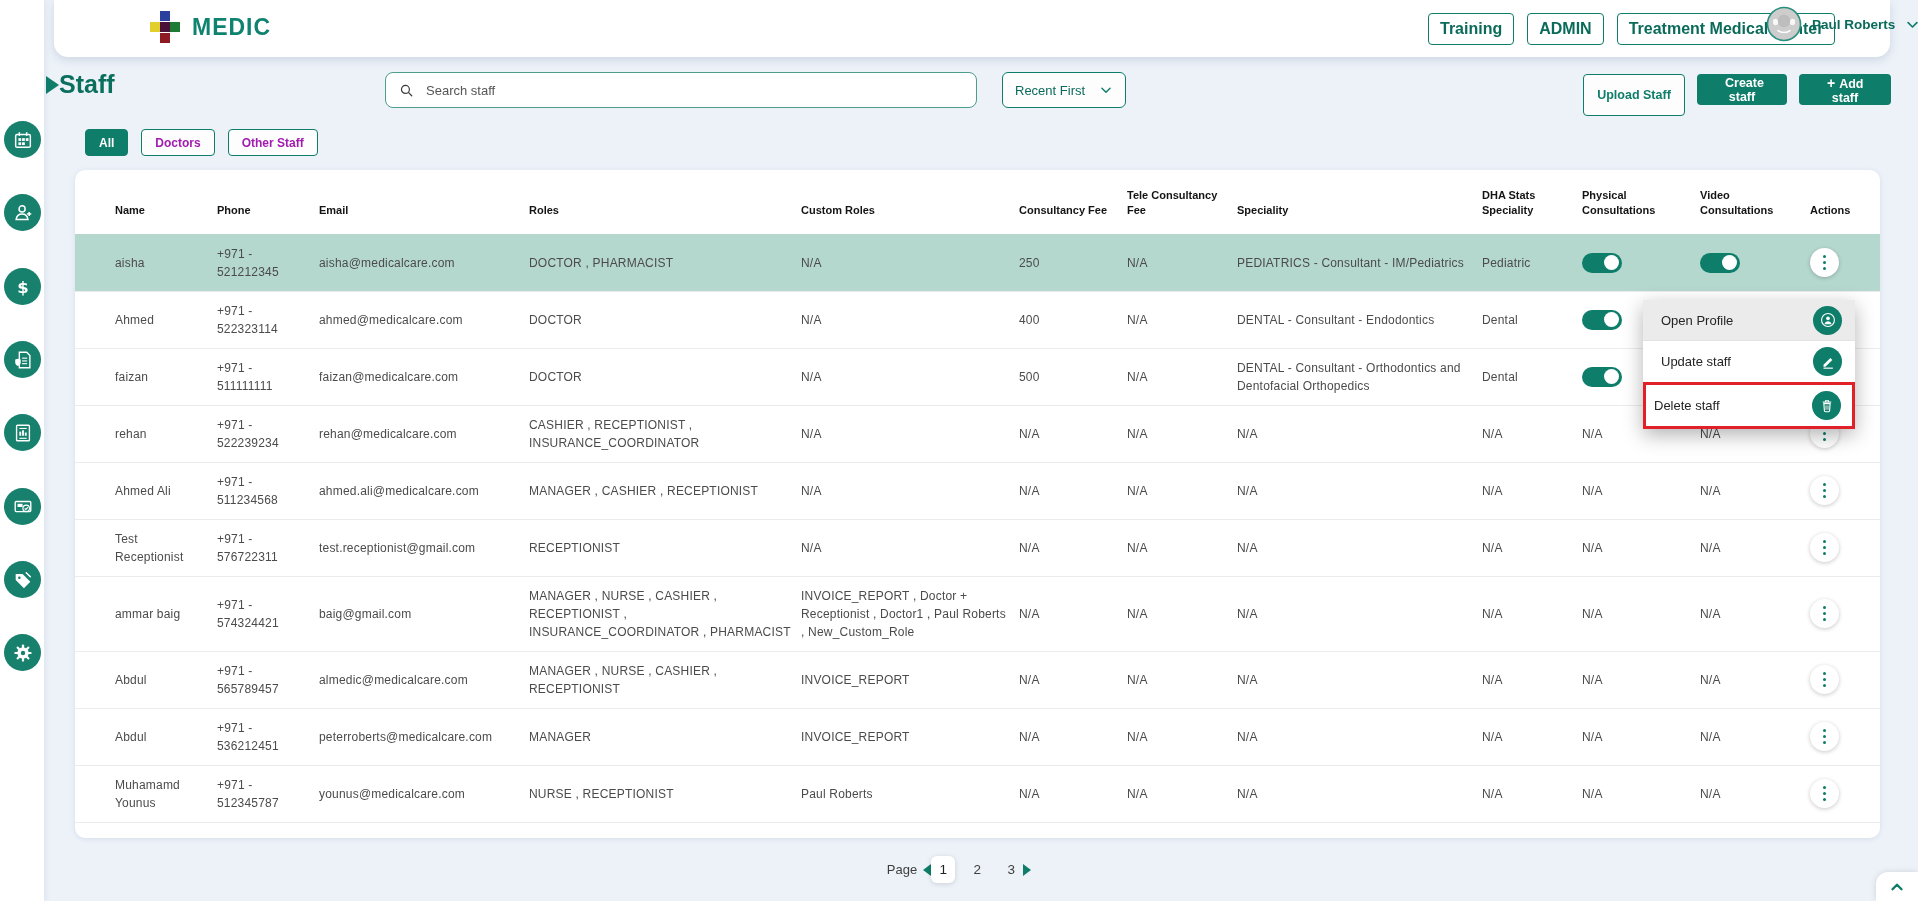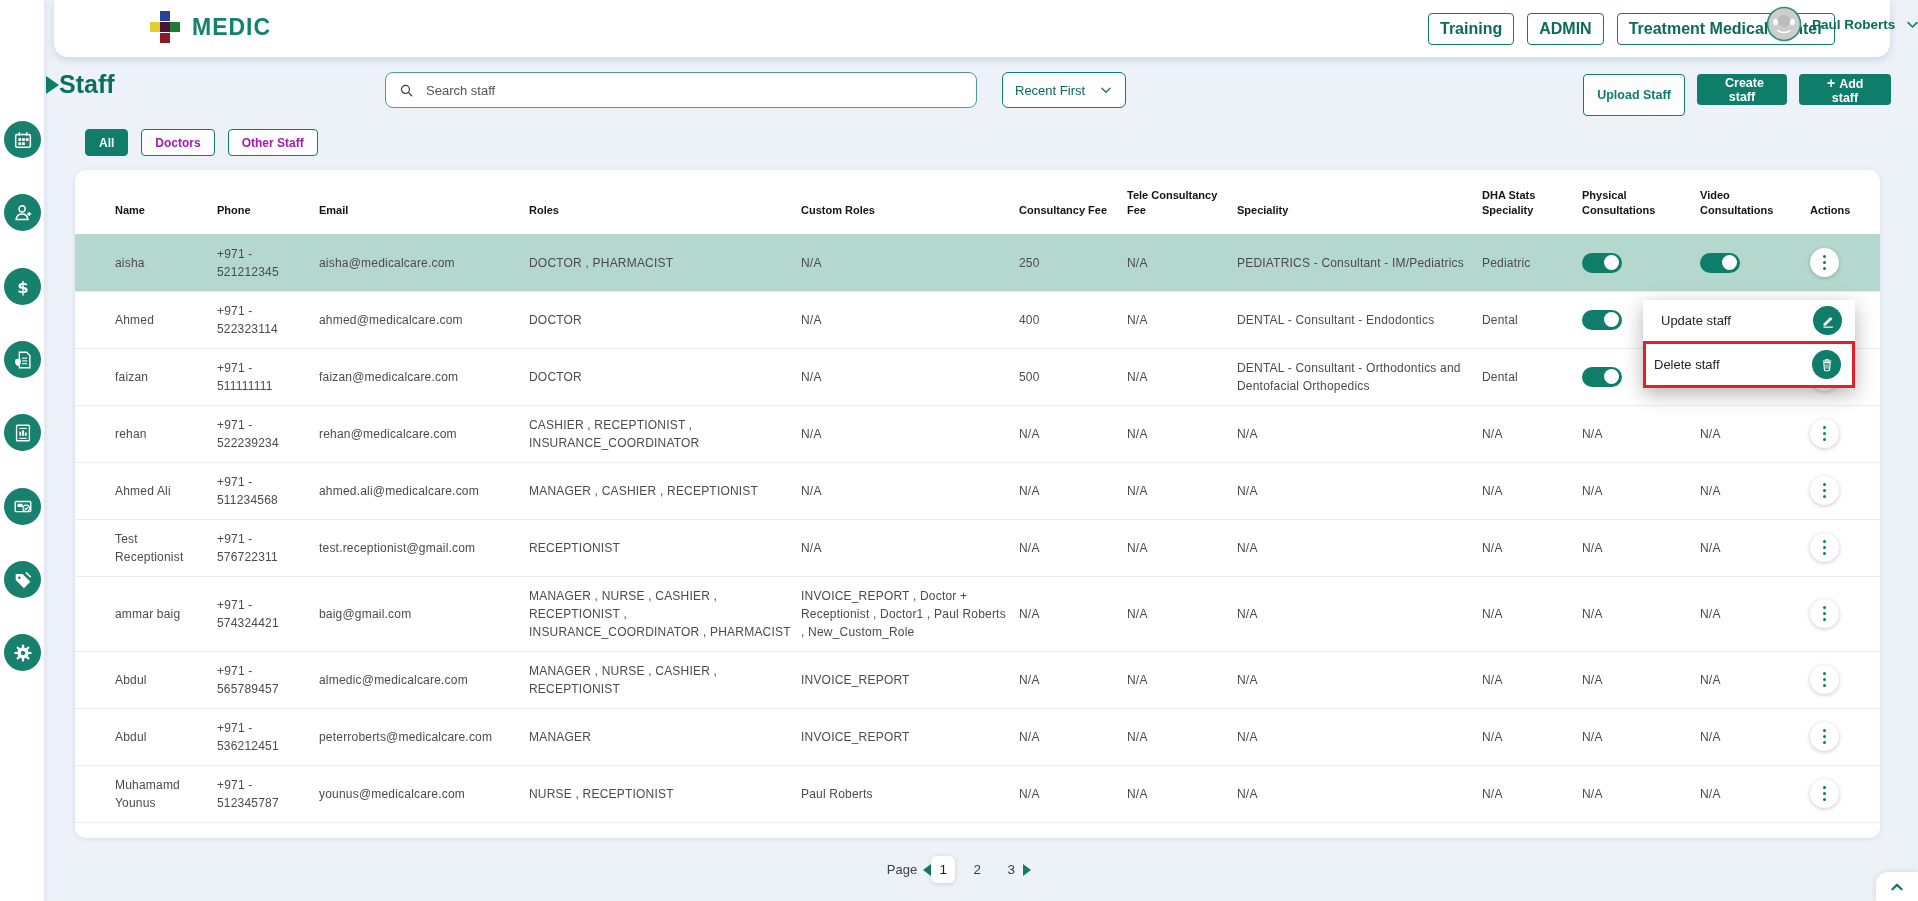--- a/index.html
+++ b/index.html
@@ -511,20 +511,30 @@
                 <i></i>
                 <i></i>
               </button>
             </td>
           </tr>
         </tbody>
     </table>
   </section>
 
   <div class="row-menu" id="row-menu">
+      <div class="menu-item shaded">
+        <span class="mi-label">Open Profile</span>
+        <span class="mi-icon">
+          <svg viewBox="0 0 24 24">
+            <circle cx="12" cy="12" r="8.6" fill="none" stroke="#fff" stroke-width="1.5"></circle>
+            <circle cx="12" cy="9.8" r="2.5" fill="#fff"></circle>
+            <path d="M7.3 17.6c.8-2.5 2.6-3.8 4.7-3.8s3.9 1.3 4.7 3.8z" fill="#fff"></path>
+          </svg>
+        </span>
+      </div>
       <div class="menu-item">
         <span class="mi-label">Update staff</span>
         <span class="mi-icon">
           <svg viewBox="0 0 24 24">
             <path d="M6 15.8L15.2 6.6l2.6 2.6-9.2 9.2H6z" fill="#fff"></path>
             <line x1="6" y1="20.2" x2="18.5" y2="20.2" stroke="#fff" stroke-width="1.6"></line>
           </svg>
         </span>
       </div>
       <div class="menu-item danger">

